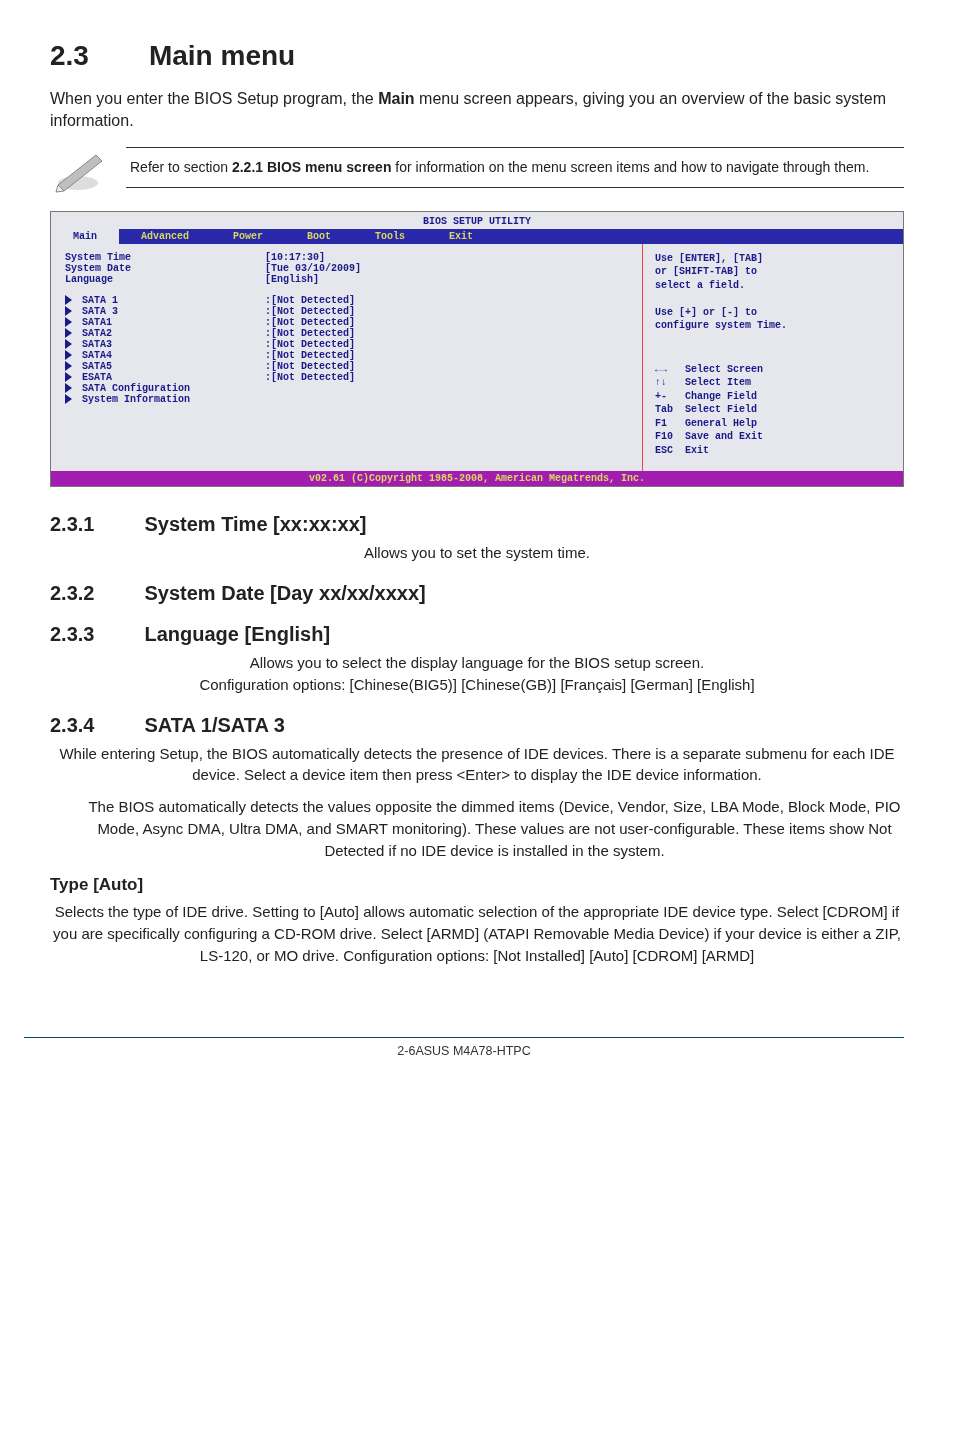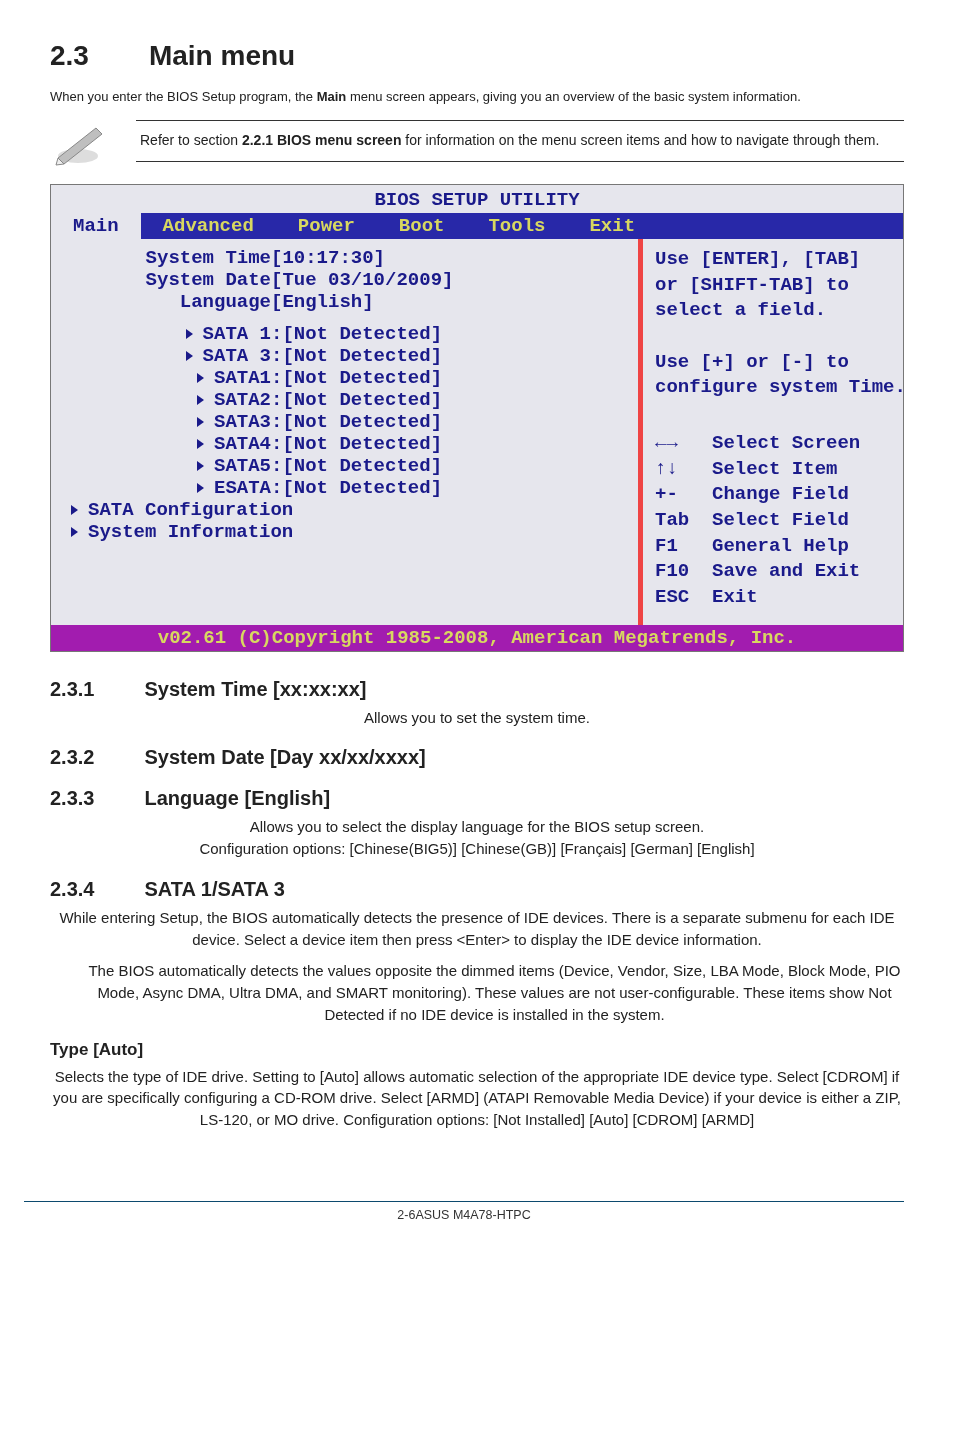--- a/index.html
+++ b/index.html
@@ -14,44 +14,44 @@
   .page {
     padding: 40px 50px 30px 50px;
   }
   h1 {
     font-size: 28px;
     font-weight: bold;
     margin: 0 0 16px 0;
   }
   .num-gap { display:inline-block; width:60px; }
   .intro {
-    font-size: 13px;
+    font-size: 16px;
     line-height: 1.4;
     margin-bottom: 14px;
   }
   .note-row {
     display:flex;
     align-items:flex-start;
-    gap:30px;
+    gap:20px;
     margin-bottom:18px;
   }
   .note-icon svg { display:block; }
   .note-box {
     flex:1;
     border-top:1px solid #333;
     border-bottom:1px solid #333;
     padding:10px 4px;
     font-size:14px;
     line-height:1.4;
   }
   .bios {
     background:#e6e6ed;
     border:1px solid #777;
     font-family: "Courier New", Courier, monospace;
-    font-size:19px;
+    font-size:10px;
     color:#1a1a8a;
     margin-bottom:26px;
   }
   .bios-title {
     text-align:center;
     font-weight:bold;
     padding:4px 0 2px 0;
   }
   .bios-tabs {
     display:flex;
@@ -64,23 +64,22 @@
   }
   .bios-tab.active {
     background:#e6e6ed;
     color:#1a1a8a;
   }
   .bios-body {
     display:flex;
   }
   .bios-left {
     flex:1;
-    padding:8px 14px 14px 20px;
-    border-right:5px solid #ef4444;
-    text-align:right;
+    padding:8px 14px 14px 14px;
+    border-right:1px solid #ef4444;
   }
   .bios-right {
     width:260px;
     padding:8px 12px 14px 12px;
     font-weight:bold;
   }
   .bios-row { display:flex; }
   .bios-label { width:200px; font-weight:bold; white-space:pre; }
   .bios-value { font-weight:bold; white-space:pre; }
   .tri::before {

